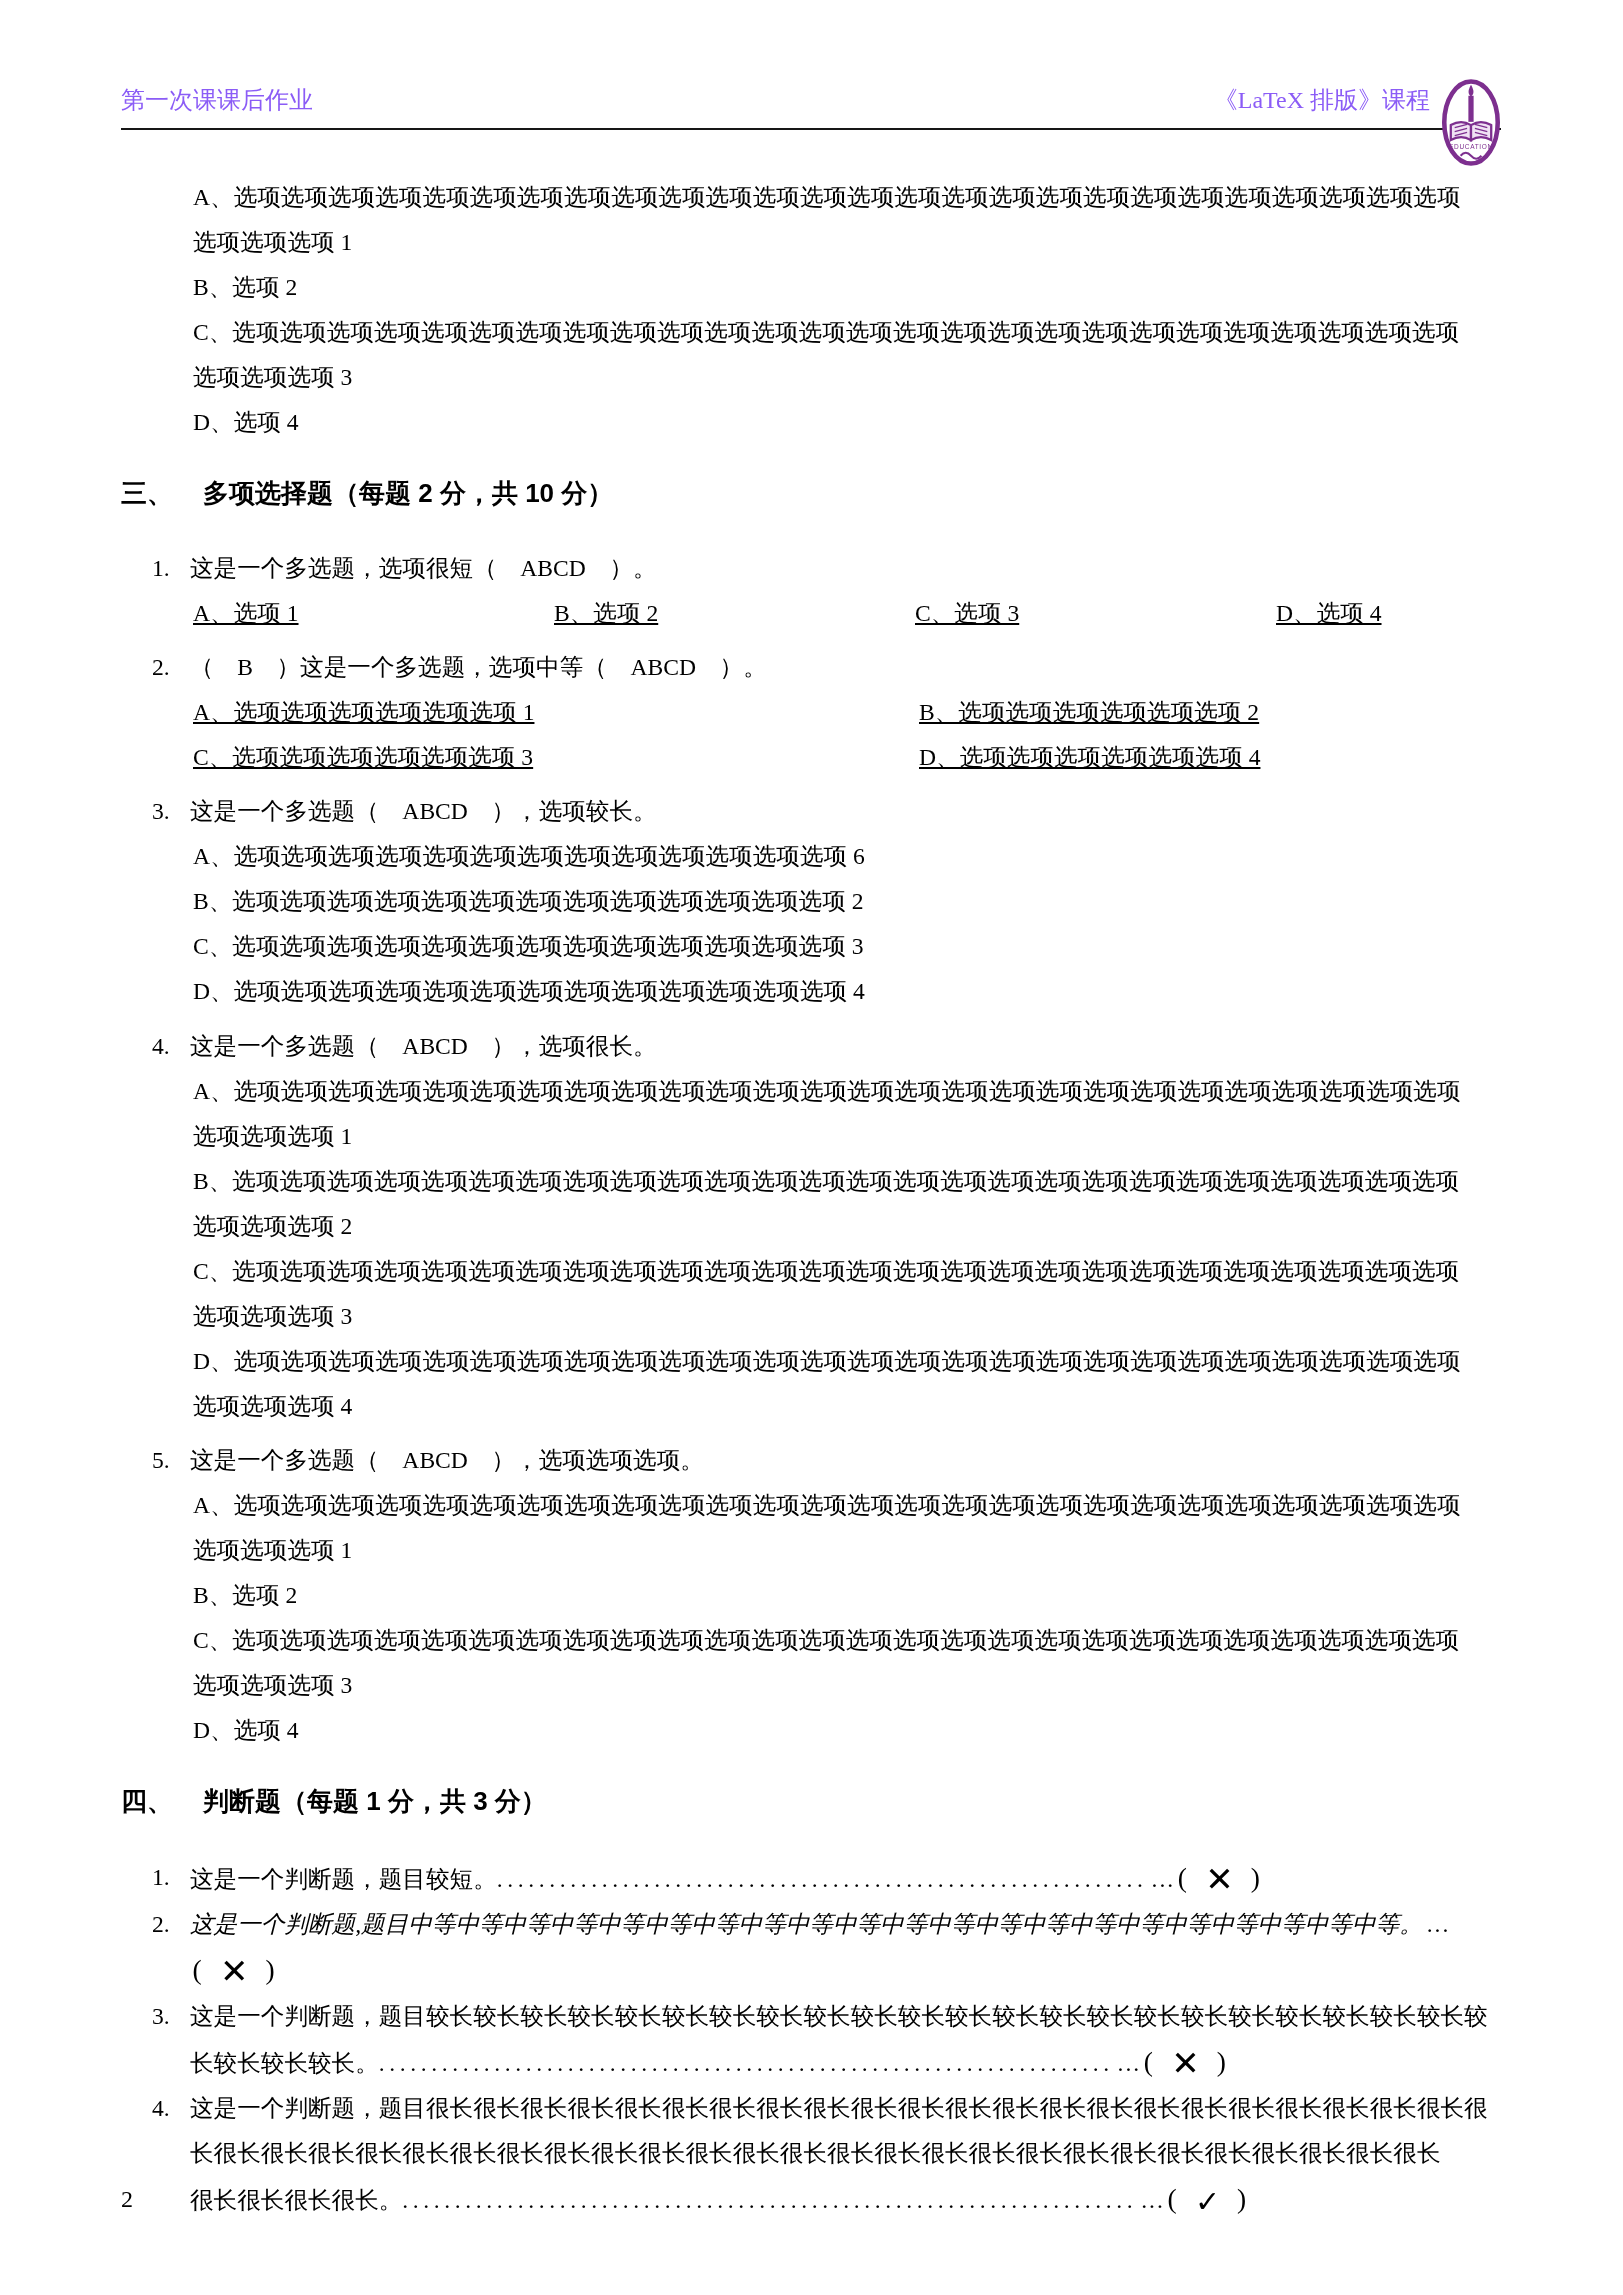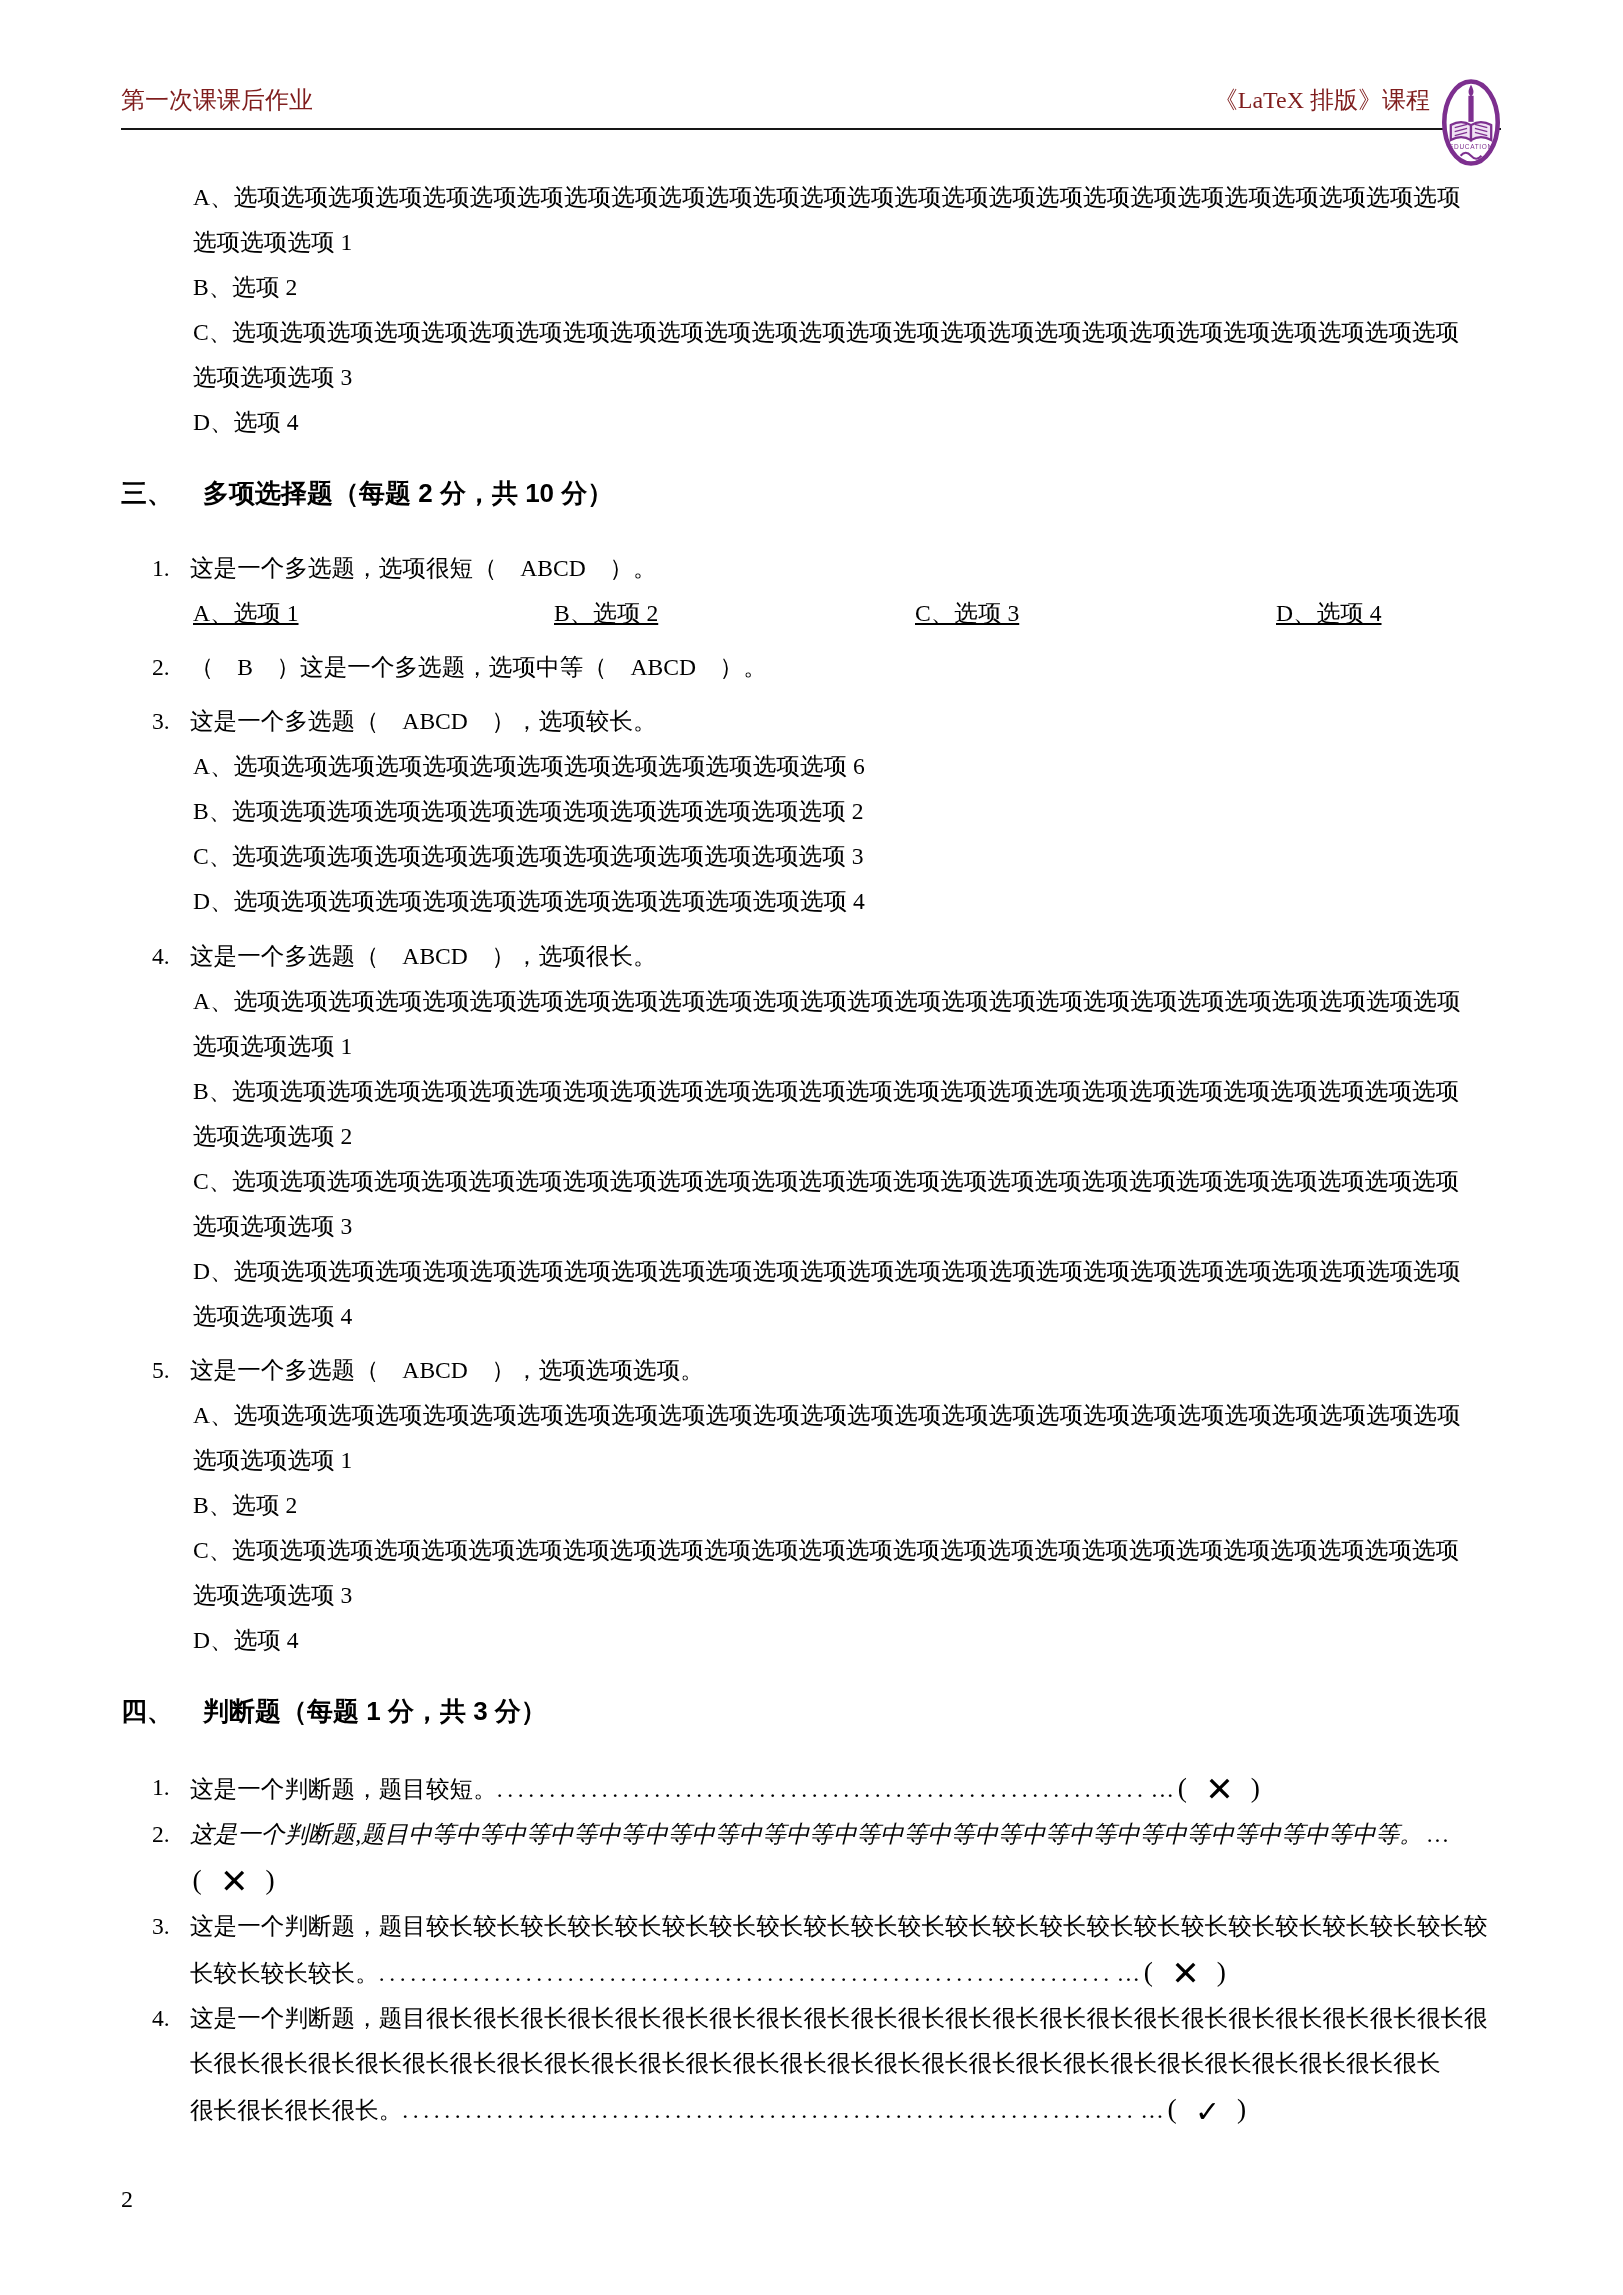--- a/index.html
+++ b/index.html
@@ -9,21 +9,21 @@
     background:#ffffff;
     font-family:"Liberation Serif","DejaVu Serif",serif;
     font-size:23.6px;color:#000;
     overflow:hidden;
   }
   
   .header{
     position:absolute;left:121px;right:122px;top:84px;
     display:flex;justify-content:space-between;align-items:flex-start;
     padding-bottom:11.8px;border-bottom:2.6px solid #161616;
-    color:#7f1d1d;font-size:24px;
+    color:#8b5cf6;font-size:24px;
   }
   .header-right{margin-right:71px;}
   .logo{position:absolute;right:0px;top:-6.5px;}
   
   .doc{position:absolute;top:175px;left:121px;width:1381px;line-height:45px;}
   .carryover{margin-left:72px;width:1309px;}
   .opt{white-space:pre-line;}
   .shead{
     margin-top:30px;display:flex;
     font-family:"Liberation Sans","DejaVu Sans",sans-serif;
@@ -111,20 +111,30 @@
           <span class="col4">C、选项 3</span>
           <span class="col4">D、选项 4</span>
         </div>
       </div>
 
       <div class="question">
         <div class="qhead">
           <span class="qnum">2.</span>
           <span class="stem">（　B　）这是一个多选题，选项中等（　ABCD　）。</span>
         </div>
+        <div class="opts">
+          <div class="optrow">
+            <span class="col2">A、选项选项选项选项选项选项 1</span>
+            <span class="col2">B、选项选项选项选项选项选项 2</span>
+          </div>
+          <div class="optrow">
+            <span class="col2">C、选项选项选项选项选项选项 3</span>
+            <span class="col2">D、选项选项选项选项选项选项 4</span>
+          </div>
+        </div>
       </div>
 
       <div class="question">
         <div class="qhead">
           <span class="qnum">3.</span>
           <span class="stem">这是一个多选题（　ABCD　），选项较长。</span>
         </div>
         <div class="opts">
           <div class="opt">A、选项选项选项选项选项选项选项选项选项选项选项选项选项 6</div>
           <div class="opt">B、选项选项选项选项选项选项选项选项选项选项选项选项选项 2</div>

